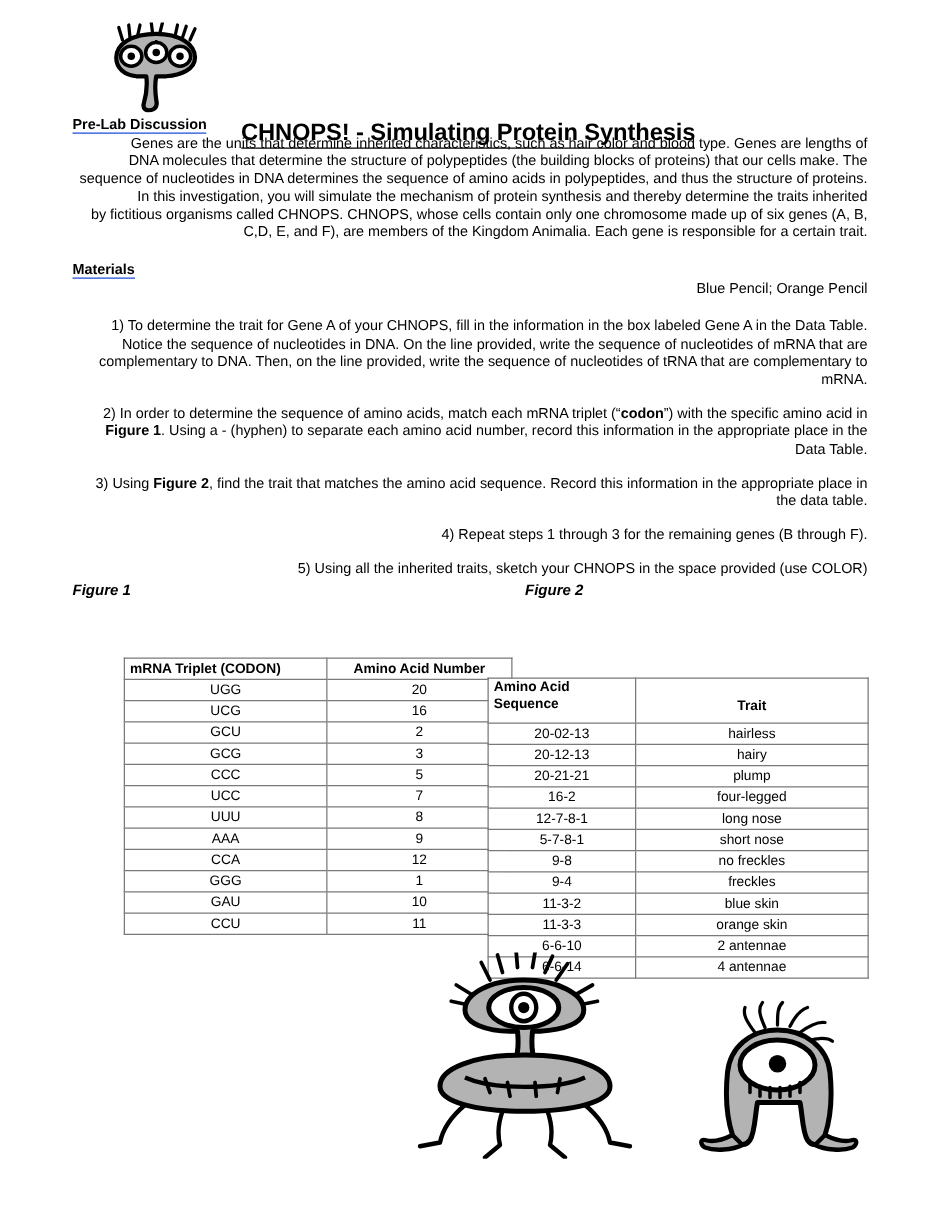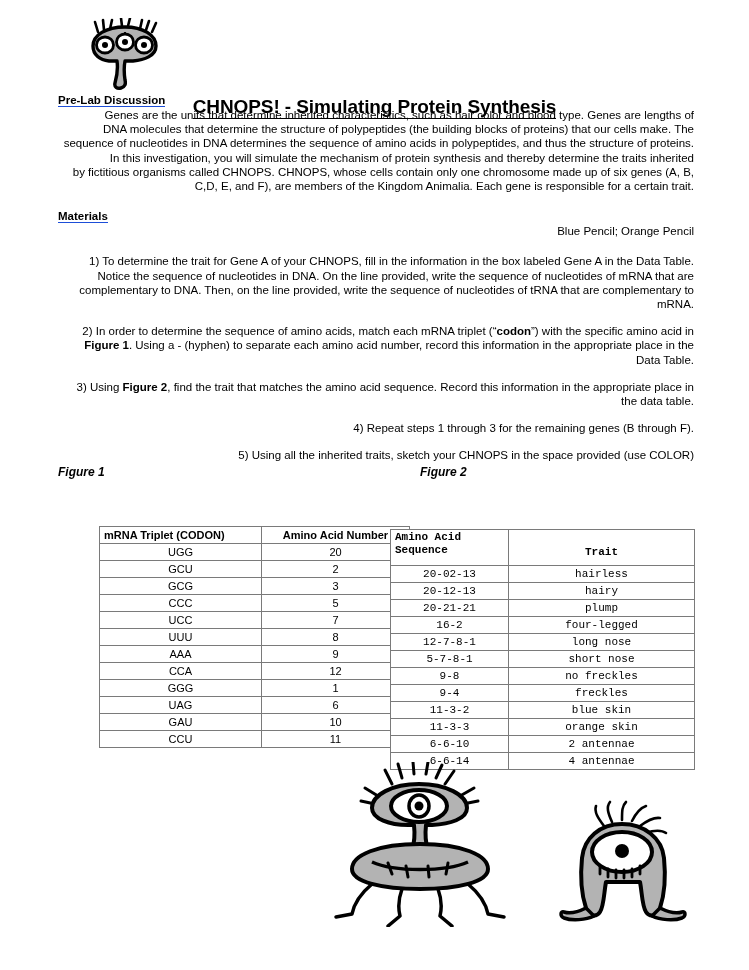--- a/index.html
+++ b/index.html
@@ -131,23 +131,22 @@
     margin-left: 41px;
   }
   .tbl-fig1 col.c1 { width: 162px; }
   .tbl-fig1 col.c2 { width: 148px; }
   .tbl-fig1 th.h1 { text-align: left; }
   .tbl-fig1 th.h2 { text-align: center; }
 
   .tbl-fig2 {
     position: absolute;
     left: 332px;
-    top: 3px;
+    top: 16px;
     width: 304px;
-    font-family: Liberation Mono, monospace;
   }
   .tbl-fig2 col.c1 { width: 118px; }
   .tbl-fig2 col.c2 { width: 186px; }
   .tbl-fig2 th.h1 {
     text-align: left;
     vertical-align: top;
     height: 28px;
     line-height: 13px;
   }
   .tbl-fig2 th.h2 {
@@ -255,20 +254,24 @@
           <th class="h1">mRNA Triplet (CODON)</th>
           <th class="h2">Amino Acid Number</th>
         </tr>
       </thead>
       <tbody id="fig1-body">
           <tr>
             <td>UGG</td>
             <td>20</td>
           </tr>
           <tr>
+            <td>UCG</td>
+            <td>16</td>
+          </tr>
+          <tr>
             <td>GCU</td>
             <td>2</td>
           </tr>
           <tr>
             <td>GCG</td>
             <td>3</td>
           </tr>
           <tr>
             <td>CCC</td>
             <td>5</td>
@@ -285,24 +288,20 @@
             <td>AAA</td>
             <td>9</td>
           </tr>
           <tr>
             <td>CCA</td>
             <td>12</td>
           </tr>
           <tr>
             <td>GGG</td>
             <td>1</td>
-          </tr>
-          <tr>
-            <td>UAG</td>
-            <td>6</td>
           </tr>
           <tr>
             <td>GAU</td>
             <td>10</td>
           </tr>
           <tr>
             <td>CCU</td>
             <td>11</td>
           </tr>
         </tbody>

